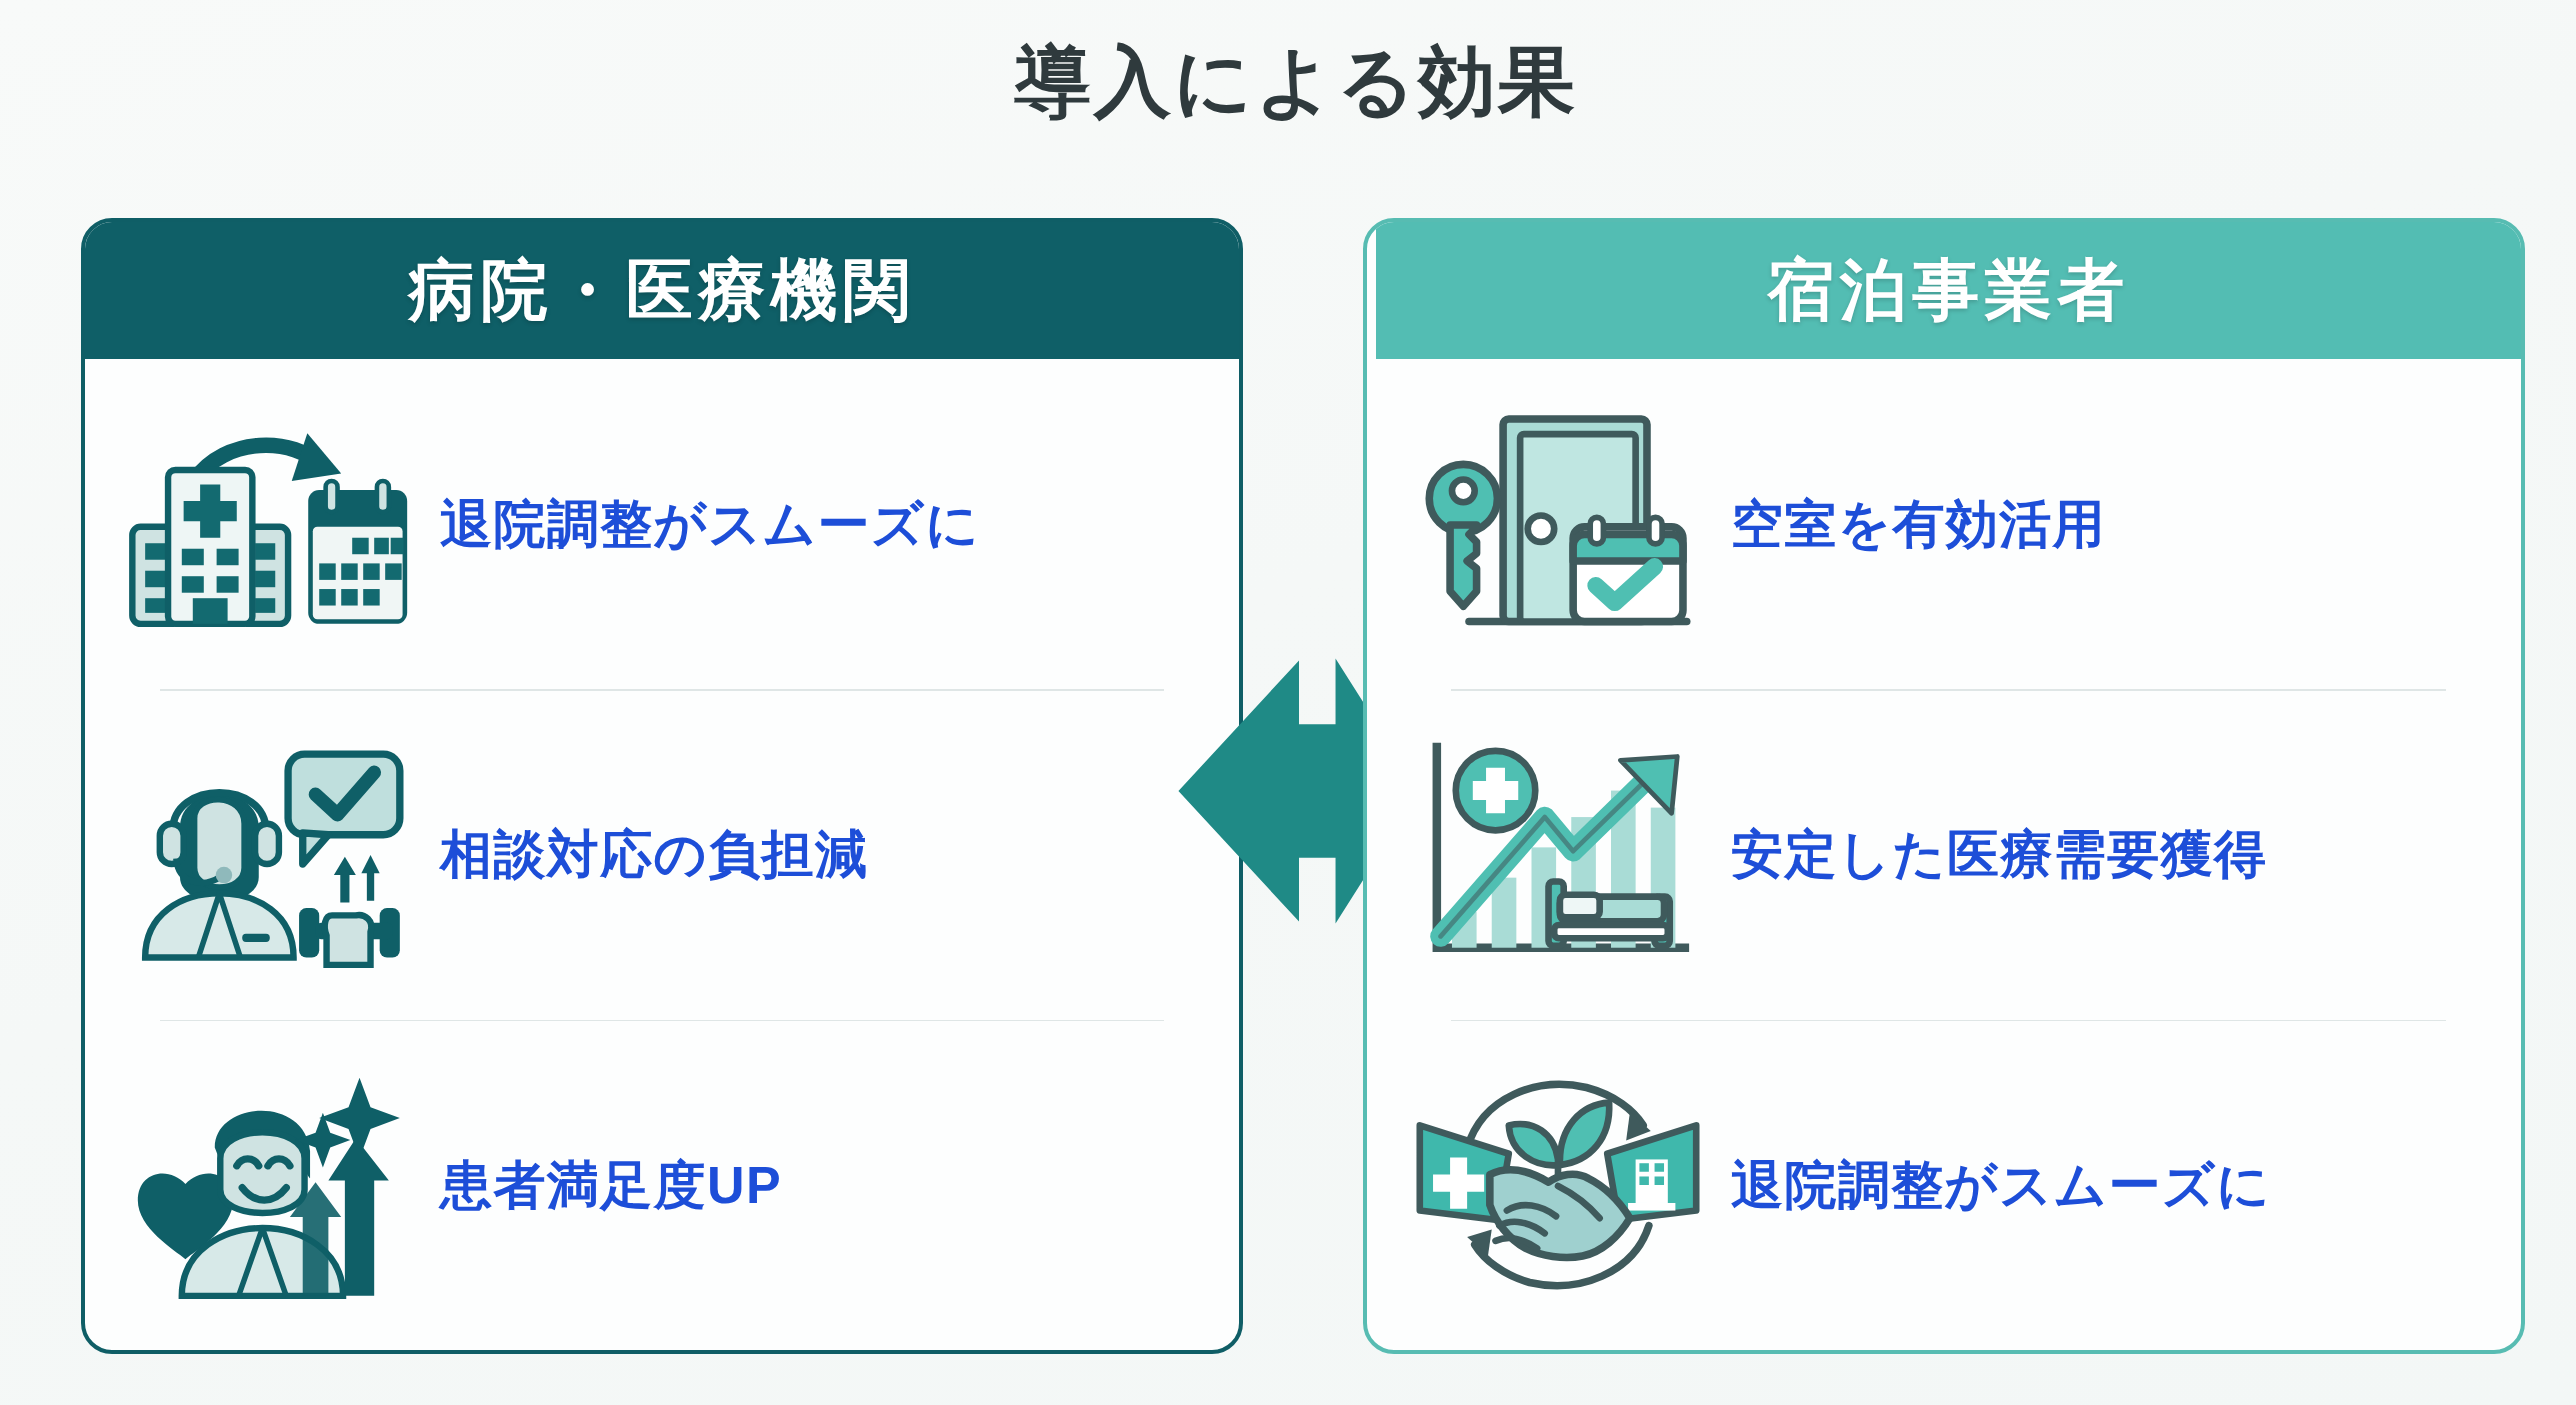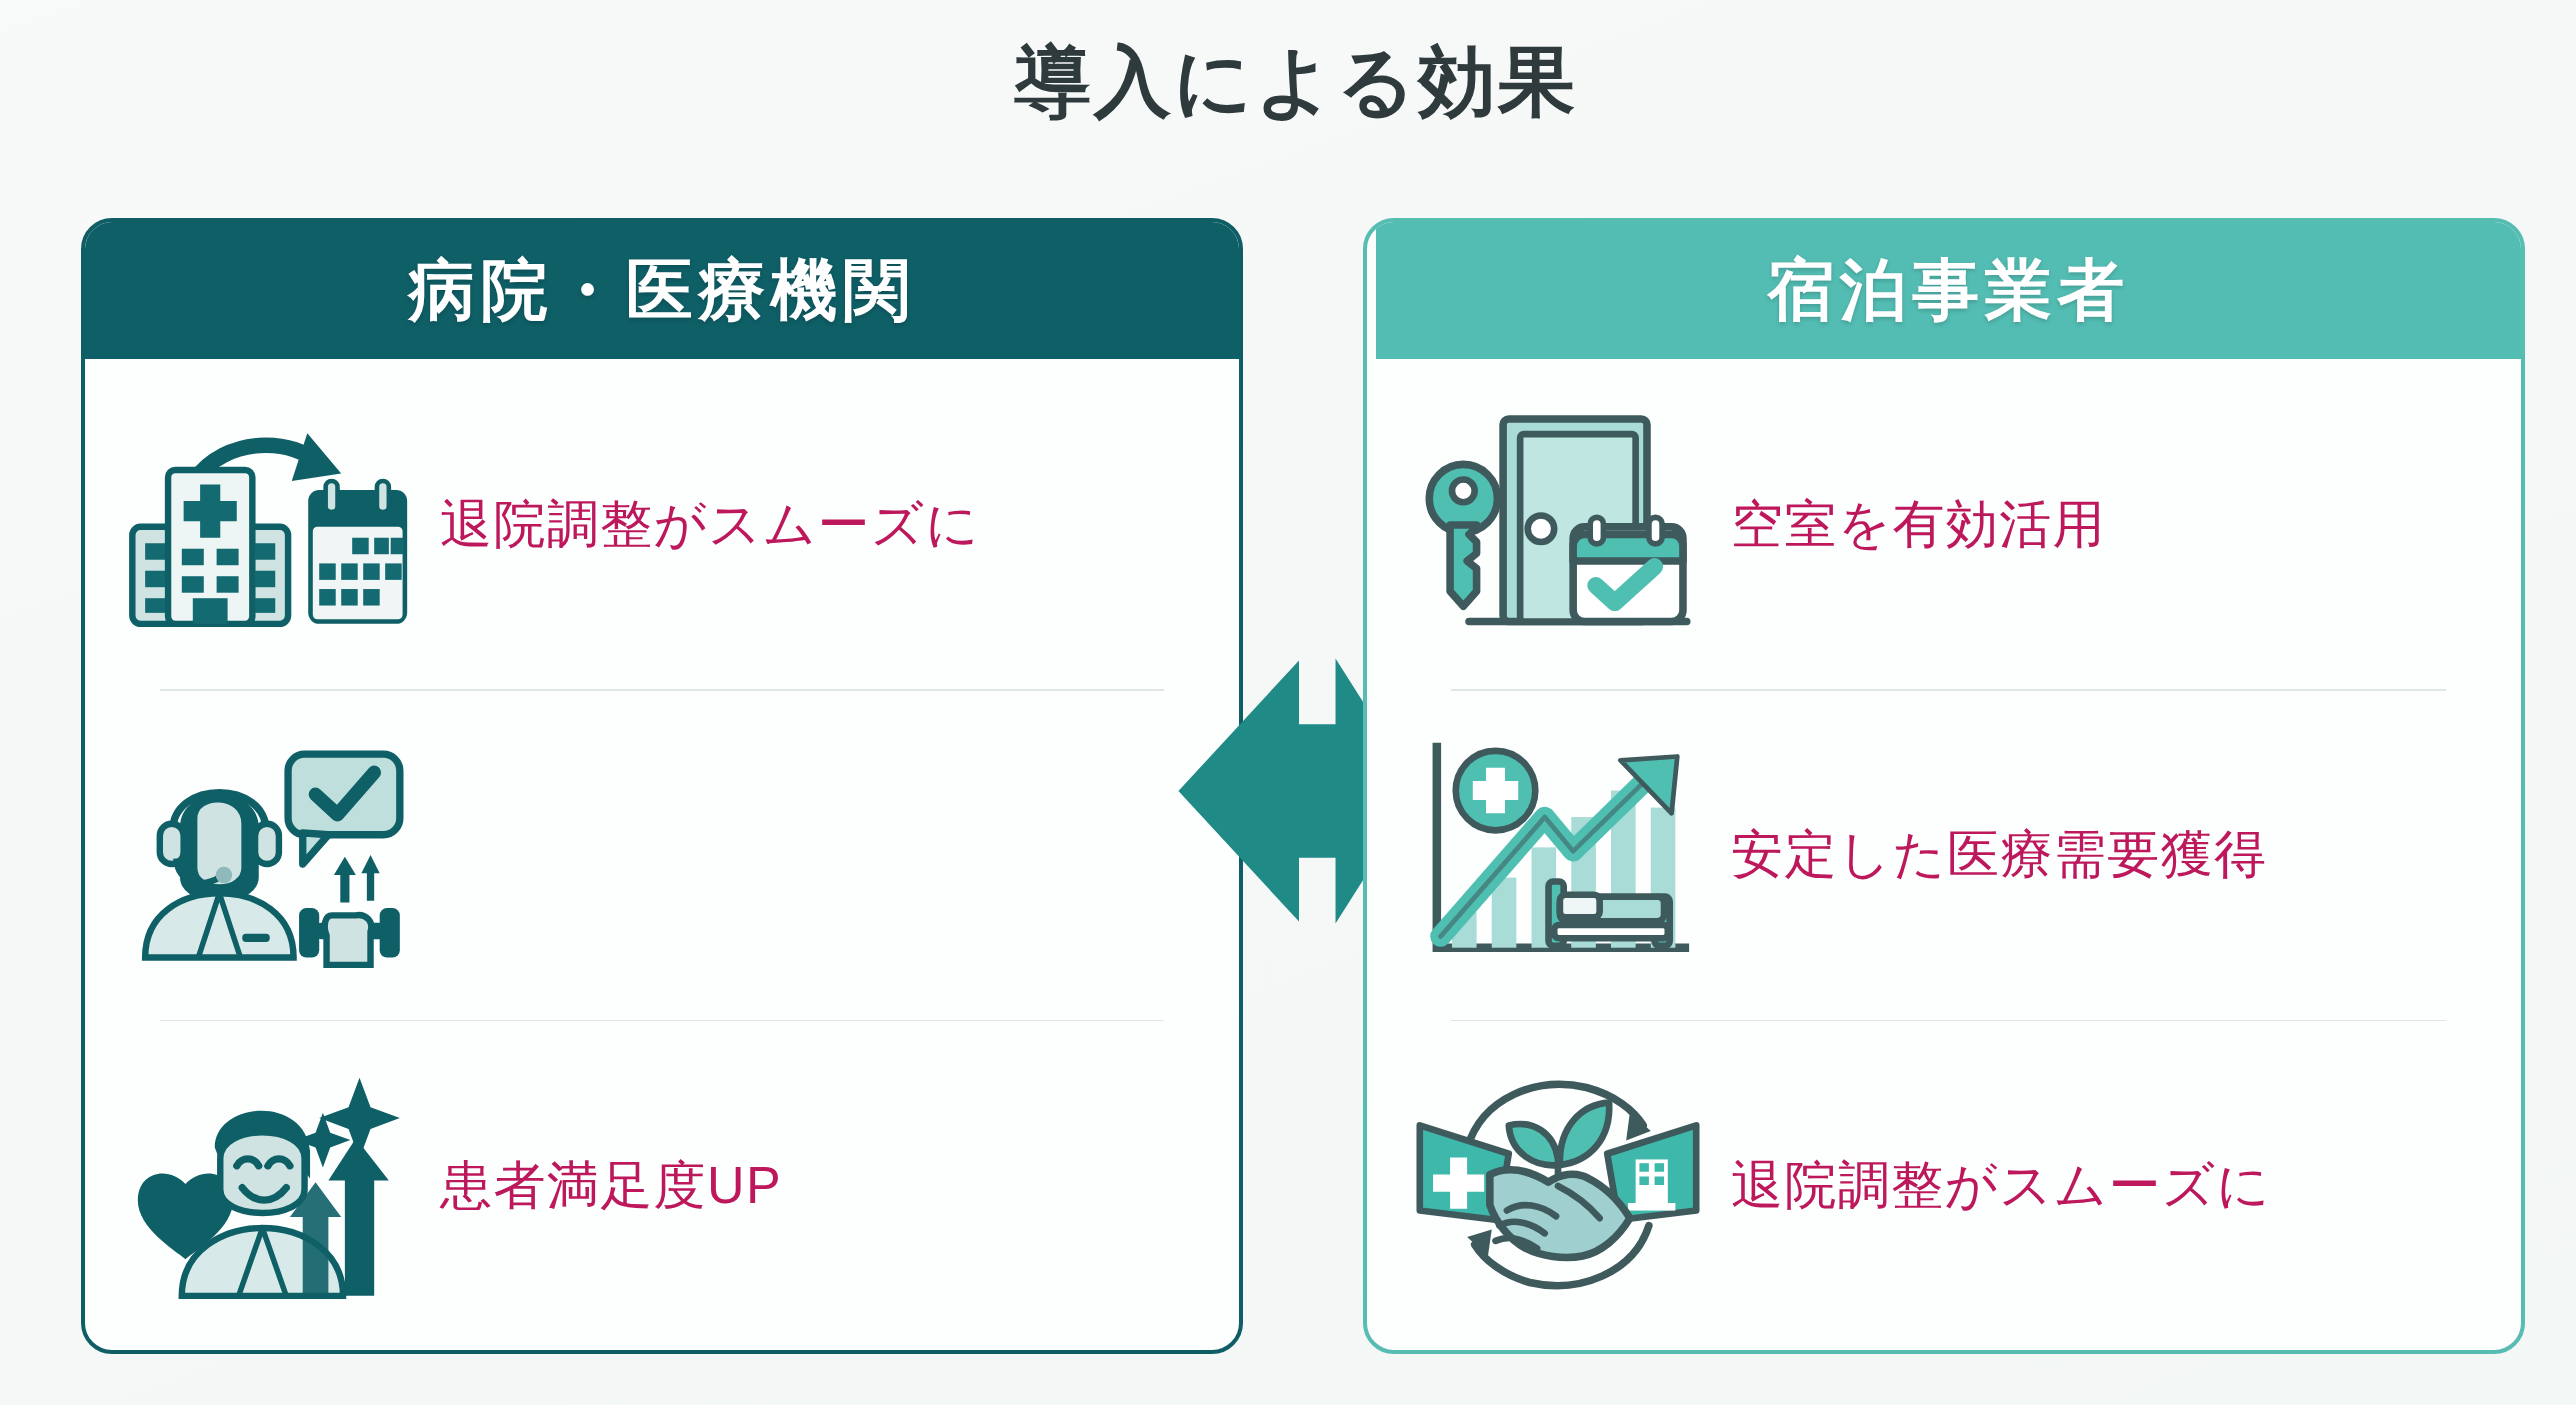--- a/index.html
+++ b/index.html
@@ -88,22 +88,22 @@
     flex: 0 0 284px;
     height: 256px;
     display: flex;
     align-items: center;
     justify-content: center;
   }
   .row-icon svg { width: 100%; height: 100%; overflow: visible; }
 
   .row-label {
     font-size: 52px;
-    font-weight: 400;
-    color: #be185d;
+    font-weight: 700;
+    color: #1d4ed8;
     letter-spacing: 1.4px;
     line-height: 1.2;
   }
 
   
   #center-arrow {
     position: absolute;
     left: 1162px;
     top: 640px;
     width: 274px;
@@ -192,20 +192,21 @@
 
             <path d="M228 148 L240 128 L252 148 L245 148 L245 178 L235 178 L235 148 Z" fill="#0f5f67"></path>
             <path d="M258 146 L268 126 L278 146 L272 146 L272 176 L264 176 L264 146 Z" fill="#0f5f67"></path>
 
             <rect x="190" y="184" width="22" height="54" rx="8" fill="#0f5f67"></rect>
             <rect x="278" y="184" width="22" height="54" rx="8" fill="#0f5f67"></rect>
             <rect x="208" y="200" width="84" height="18" rx="6" fill="#0f5f67"></rect>
             <path d="M226 192 C218 192, 216 204, 220 214 L220 246 L268 246 L268 210 C272 198, 262 190, 252 192 Z" fill="#cfe3e2" stroke="#0f5f67" stroke-width="7"></path>
           </svg>
         </div>
+        <div class="row-label">相談対応の負担減</div>
       </div>
 
       <div class="row">
         <div class="row-icon">
           <svg viewBox="0 0 310 250" aria-hidden="true">
 
             <path d="M66 124 C48 104, 14 110, 14 142 C14 172, 54 196, 66 206 C78 196, 118 172, 118 142 C118 110, 84 104, 66 124 Z" fill="#0f5f67"></path>
 
             <path d="M98 84 C98 34, 196 26, 202 88 L202 118 C196 110, 186 84, 168 78 C146 70, 120 86, 108 110 Z" fill="#0f5f67"></path>
 

